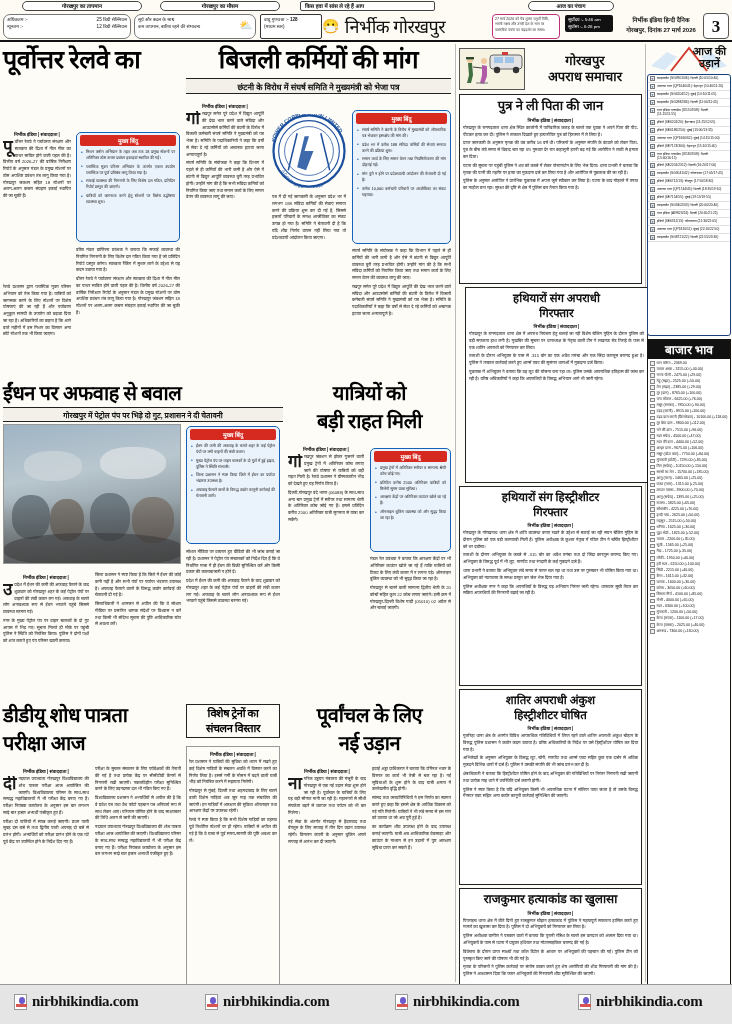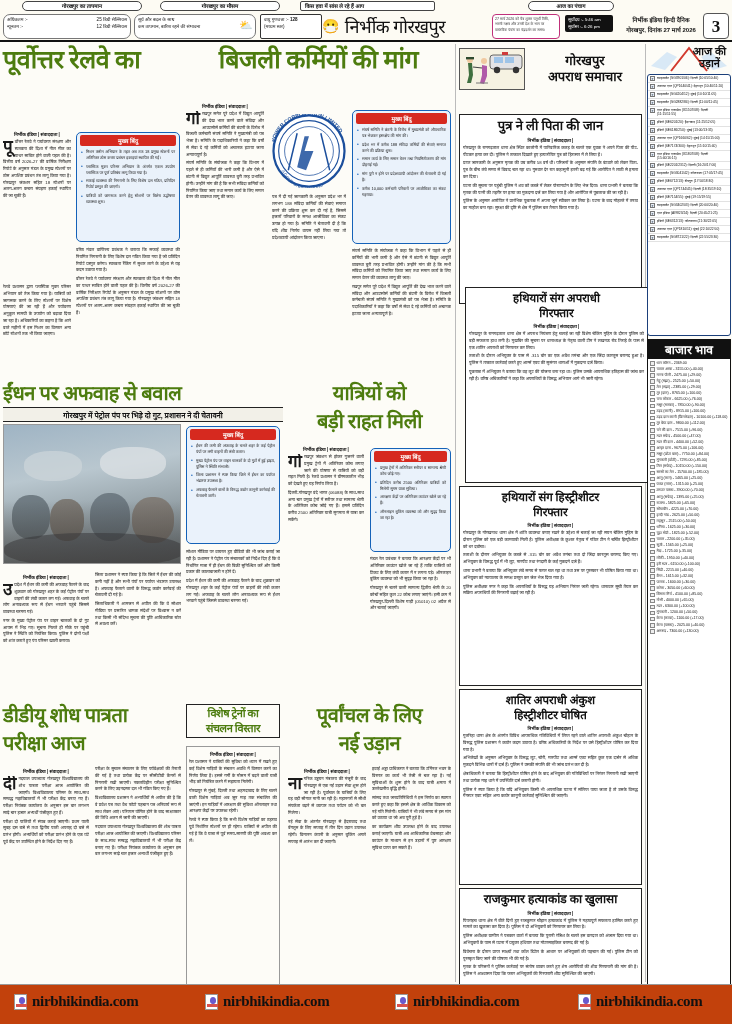--- a/index.html
+++ b/index.html
@@ -48,21 +48,21 @@
   }
   .weather-ico{ position:absolute; font-size:11px; line-height:1; }
 
   
   .content{ position:absolute; top:44px; left:0; width:732px; height:940px; }
   .vrule{ position:absolute; width:1px; background:#bbb; }
 
   
   .hl{
     font-family:"Liberation Serif", serif; font-weight:bold;
-    letter-spacing:-0.4px; line-height:1.12; color:#4d7c0f;
+    letter-spacing:-0.4px; line-height:1.12; color:#000000;
   }
   .hl-xl{ font-size:25px; }
   .hl-lg{ font-size:20px; }
   .hl-sm{ font-size:11px; }
   .subhead{
     font-size:8.2px; font-weight:bold; font-family:"Liberation Serif", serif;
     border-top:1px solid #222; border-bottom:1px solid #222; padding:1.5px 0;
     text-align:center; background:#f2f0e8;
   }
   .byline{ font-size:4.6px; font-weight:bold; text-align:center; margin:2px 0; }
@@ -144,21 +144,21 @@
     background:linear-gradient(170deg,#9fb4c4 0%,#b9c7cf 35%,#8e9aa0 70%,#6f7a80 100%);
     position:relative; overflow:hidden; border:1px solid #999;
   }
   .photo:after{
     content:""; position:absolute; left:0; bottom:0; width:100%; height:45%;
     background:linear-gradient(0deg,rgba(60,55,50,.55),rgba(255,255,255,0));
   }
   .photo .blob{ position:absolute; border-radius:45%; opacity:.55; }
 
   
-  .footer{ position:absolute; left:0; bottom:0; width:732px; height:40px; background:#c2410c; border-top:1px solid #999; }
+  .footer{ position:absolute; left:0; bottom:0; width:732px; height:40px; background:#e5e5e5; border-top:1px solid #999; }
   .fblock{ position:absolute; top:8px; display:flex; align-items:center; gap:5px; }
   .flogo{ width:13px; height:16px; background:#fff; border:0.7px solid #999; position:relative; }
   .flogo:before{
     content:""; position:absolute; left:3.5px; top:2px; width:6px; height:7px;
     border-radius:50% 50% 45% 45%; background:#6a5acd;
   }
   .flogo:after{
     content:""; position:absolute; left:1px; bottom:1.5px; width:11px; height:3px;
     background:#d9534f;
   }
@@ -250,20 +250,21 @@
         <li>यात्रियों को जागरूक करने हेतु स्टेशनों पर विशेष उद्घोषणा व्यवस्था शुरू।</li>
       </ul>
     </div>
     <div class="body-col" style="position:absolute; left:76px; top:203px; width:104px; height:128px;">
       <p>वरिष्ठ मंडल वाणिज्य प्रबंधक ने बताया कि सफाई व्यवस्था की नियमित निगरानी के लिए विशेष दल गठित किया गया है जो प्रतिदिन रिपोर्ट प्रस्तुत करेगा। स्वच्छता रैंकिंग में सुधार लाने के उद्देश्य से यह कदम उठाया गया है।</p>
       <p>र्वोत्तर रेलवे ने पर्यावरण संरक्षण और स्वच्छता की दिशा में नील मील का पत्थर साबित होने वाली पहल की है। वित्तीय वर्ष 2026-27 की वार्षिक निरीक्षण रिपोर्ट के अनुसार मंडल के प्रमुख स्टेशनों पर ठोस अपशिष्ट प्रबंधन तंत्र लागू किया गया है। गोरखपुर जंक्शन सहित 18 स्टेशनों पर अलग-अलग कचरा संग्रहण इकाई स्थापित की जा चुकी हैं।</p>
     </div>
 
     <div style="position:absolute; left:186px; top:2px; width:265px;">
       <div class="hl hl-xl" style="text-align:center;">बिजली कर्मियों की मांग</div>
+      <div class="subhead" style="margin-top:4px;">छंटनी के विरोध में संघर्ष समिति ने मुख्यमंत्री को भेजा पत्र</div>
     </div>
 
     <div style="position:absolute; left:186px; top:57px; width:78px; height:272px;">
       <div class="byline">निर्भीक इंडिया | संवाददाता |</div>
       <div class="body-col">
         <span class="dropcap">गो</span>
         <p>रखपुर समेत पूरे प्रदेश में विद्युत आपूर्ति की देख भाल करने वाले संविदा और आउटसोर्स कर्मियों की छंटनी के विरोध में बिजली कर्मचारी संघर्ष समिति ने मुख्यमंत्री को पत्र भेजा है। समिति के पदाधिकारियों ने कहा कि वर्षों से सेवा दे रहे कर्मियों को अचानक हटाया जाना अन्यायपूर्ण है।</p>
         <p>संघर्ष समिति के संयोजक ने कहा कि विभाग में पहले से ही कर्मियों की भारी कमी है और ऐसे में छंटनी से विद्युत आपूर्ति व्यवस्था बुरी तरह प्रभावित होगी। उन्होंने मांग की है कि सभी संविदा कर्मियों को नियमित किया जाए तथा समान कार्य के लिए समान वेतन की व्यवस्था लागू की जाए।</p>
       </div>
     </div>
@@ -443,21 +444,21 @@
           <path d="M13 18 L22 19" stroke="#444" stroke-width="1.2"></path>
           <path d="M16 34 L28 34" stroke="#777" stroke-width="1"></path>
         </svg>
       </div>
       <div style="flex:1;">
         <div class="crime-title">गोरखपुर</div>
         <div class="crime-title">अपराध समाचार</div>
       </div>
     </div>
 
-    <div class="crime-item" style="left:459px; top:50px; width:183px; height:190px;margin-top:20px;">
+    <div class="crime-item" style="left:459px; top:50px; width:183px; height:190px;">
       <div class="crime-hl" style="font-size:13px;">पुत्र ने ली पिता की जान</div>
       <div class="byline">निर्भीक इंडिया | संवाददाता |</div>
       <div class="body-col" style="padding:0 3px 3px; column-count:1;">
         <p>गोरखपुर के रामगढ़ताल थाना क्षेत्र स्थित कालोनी में पारिवारिक कलह के चलते एक युवक ने अपने पिता की पीट-पीटकर हत्या कर दी। पुलिस ने तत्काल दिखाते हुए हत्यारोपित पुत्र को हिरासत में ले लिया है।</p>
         <p>प्राप्त जानकारी के अनुसार मृतक की उम्र करीब 58 वर्ष थी। परिजनों के अनुसार संपत्ति के बंटवारे को लेकर पिता-पुत्र के बीच लंबे समय से विवाद चल रहा था। गुरुवार देर रात कहासुनी इतनी बढ़ गई कि आरोपित ने लाठी से हमला कर दिया।</p>
         <p>घटना की सूचना पर पहुंची पुलिस ने शव को कब्जे में लेकर पोस्टमार्टम के लिए भेज दिया। थाना प्रभारी ने बताया कि मृतक की पत्नी की तहरीर पर हत्या का मुकदमा दर्ज कर लिया गया है और आरोपित से पूछताछ की जा रही है।</p>
         <p>पुलिस के अनुसार आरोपित ने प्रारंभिक पूछताछ में अपना जुर्म स्वीकार कर लिया है। घटना के बाद मोहल्ले में तनाव का माहौल बना रहा। सुरक्षा की दृष्टि से क्षेत्र में पुलिस बल तैनात किया गया है।</p>
       </div>
     </div>
 

